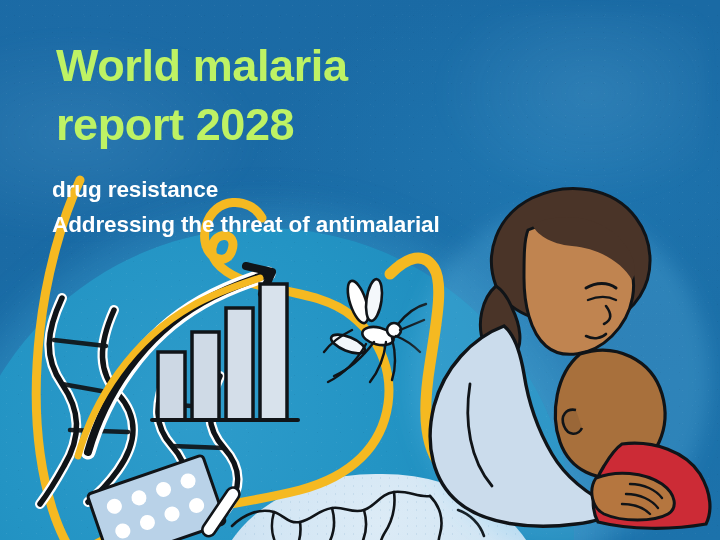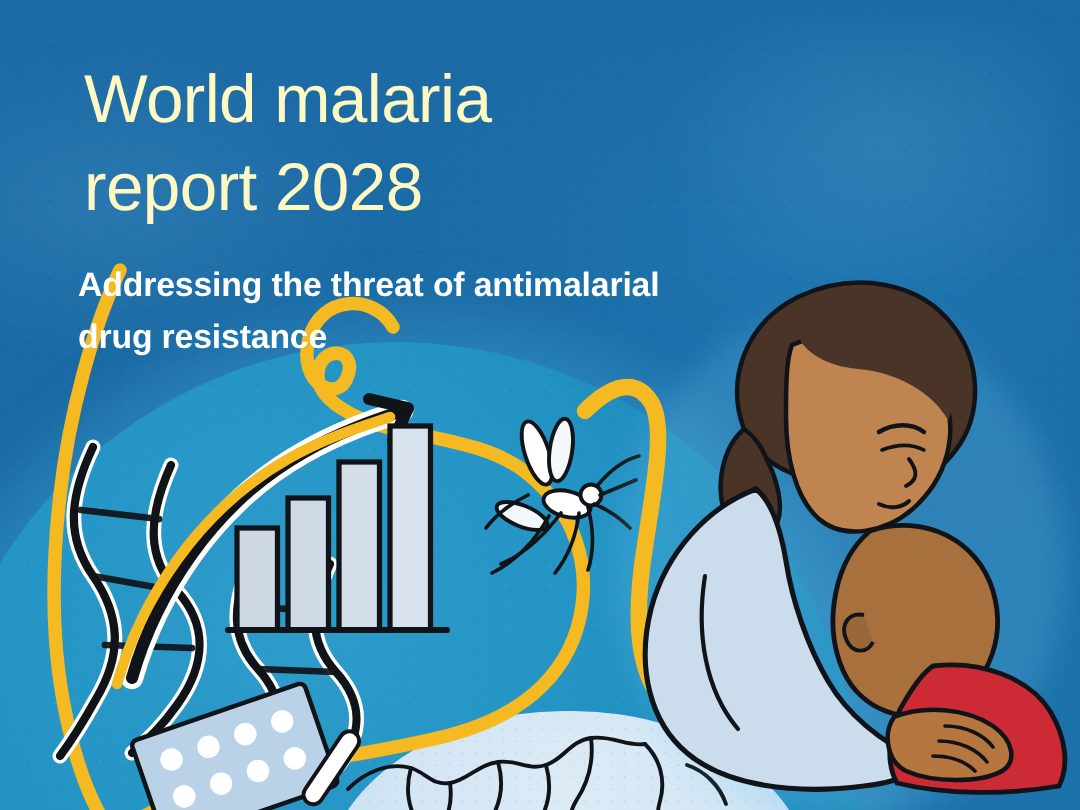--- a/index.html
+++ b/index.html
@@ -103,24 +103,24 @@
     background-image: radial-gradient(rgba(70,130,175,.25) 0.7px, transparent 0.9px);
     background-size: 9px 8px;
   }
 
   
   .title {
     position: absolute;
     left: 56px;
     top: 36px;
     width: 470px;
-    color: #fef9c3;
+    color: #bef264;
     font-size: 45px;
     line-height: 59px;
-    font-weight: 400;
+    font-weight: 700;
     letter-spacing: -0.4px;
   }
   .subtitle {
     position: absolute;
     left: 52px;
     top: 172px;
     width: 470px;
     color: #ffffff;
     font-size: 22.5px;
     line-height: 35px;
@@ -329,17 +329,17 @@
       </g>
     </svg>
   </div>
 
   <div class="title">
     <div>World malaria</div>
     <div>report 2028</div>
   </div>
 
   <div class="subtitle">
+    <div>drug resistance</div>
     <div>Addressing the threat of antimalarial</div>
-    <div>drug resistance</div>
   </div>
 
 </div>
 
 </body></html>

